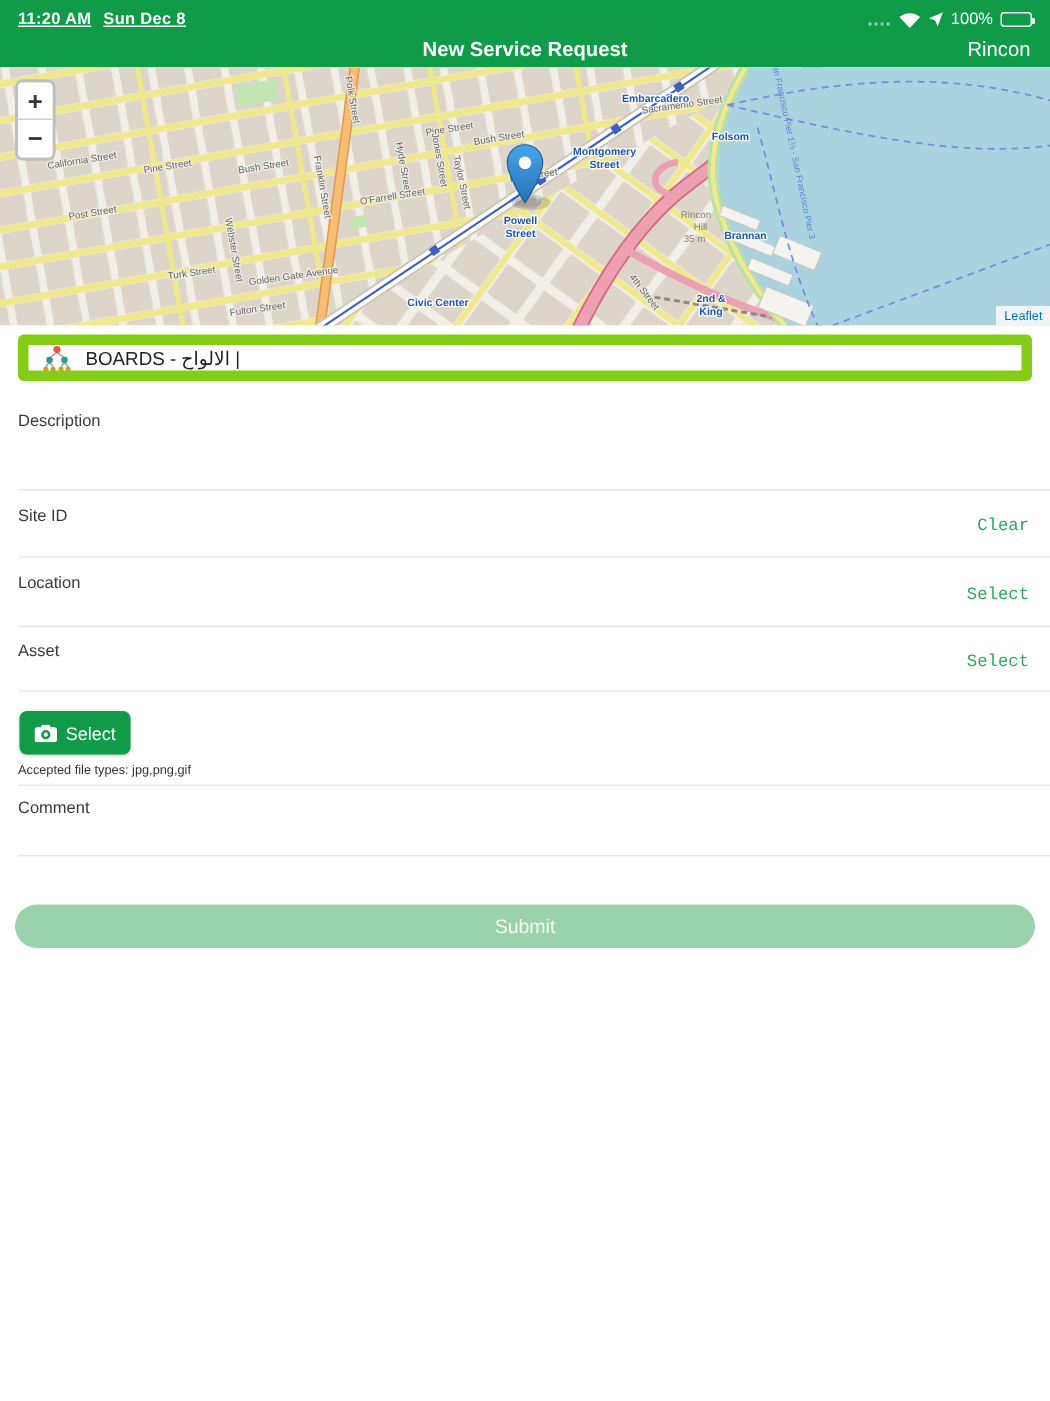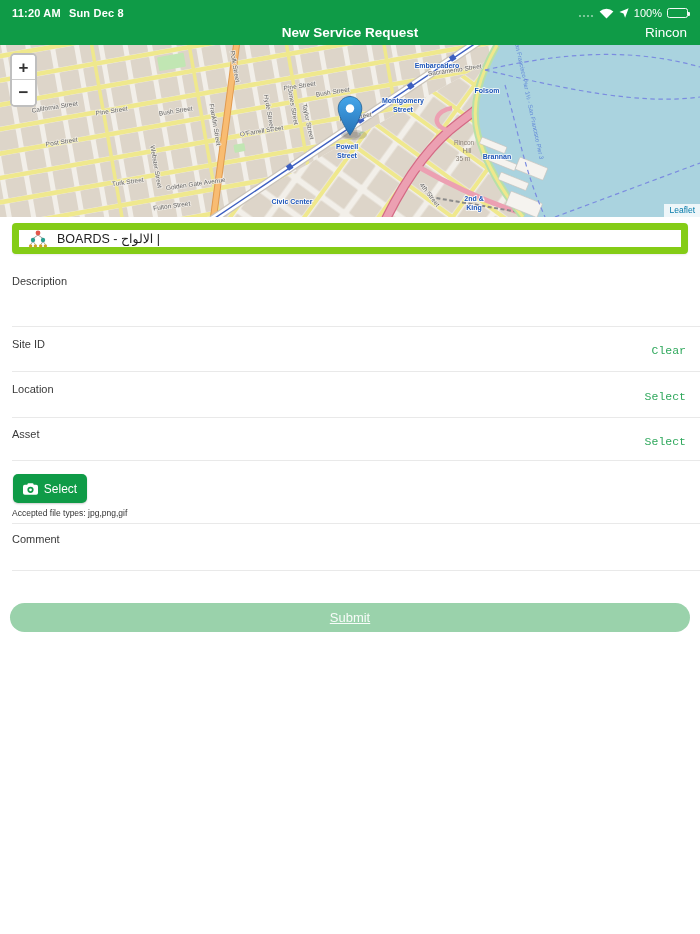--- a/index.html
+++ b/index.html
@@ -7,21 +7,21 @@
     --divider:#e9e9e9; --label:#3a3a3a; --water:#aad3df;
   }
   *{margin:0;padding:0;box-sizing:border-box;}
   html,body{background:#fff;}
   body{font-family:"Liberation Sans",sans-serif;width:700px;height:934px;position:relative;overflow:hidden;}
   .screen{position:absolute;inset:0;width:700px;height:934px;background:#fff;}
 
   
   .header{position:absolute;top:0;left:0;width:700px;height:45px;background:var(--green);color:#fff;}
   .statusbar{position:absolute;top:0;left:0;right:0;height:22px;display:flex;align-items:center;justify-content:space-between;padding:0 12px;font-size:11px;}
-  .sb-left{display:flex;gap:8px;font-weight:bold;letter-spacing:.2px;padding-top:4px;}
+  .sb-left{display:flex;gap:8px;font-weight:bold;letter-spacing:.2px;padding-top:4px;text-decoration:underline;}
   .sb-right{display:flex;align-items:center;gap:5px;padding-top:4px;}
   .sb-right svg{display:block;}
   .battery{width:21px;height:10px;border:1px solid rgba(255,255,255,.95);border-radius:2.5px;padding:1px;position:relative;}
   .battery .fill{width:100%;height:100%;background:#fff;border-radius:1px;}
   .battery:after{content:"";position:absolute;right:-3px;top:2.5px;width:2px;height:4px;background:rgba(255,255,255,.95);border-radius:0 1px 1px 0;}
   .navbar{position:absolute;top:22px;left:0;right:0;height:23px;text-decoration:underline;}
   .nav-title{position:absolute;left:0;right:0;top:3px;text-align:center;font-size:13.5px;font-weight:bold;}
   .close-btn{position:absolute;right:13px;top:3px;background:none;border:none;color:#fff;font-size:13.5px;font-family:inherit;cursor:pointer;}
 
   
@@ -39,21 +39,21 @@
 
   
   .category-card{position:absolute;top:223px;left:12px;right:12px;height:31px;border:7px solid #84cc16;border-radius:4px;background:#fff;box-shadow:0 1px 2px rgba(0,0,0,.08);display:flex;align-items:center;gap:9px;padding:0 9px;cursor:pointer;}
   .category-label{font-size:12.5px;color:#222;}
   .field-label{position:absolute;left:12px;font-size:11px;color:var(--label);}
   .divider{position:absolute;left:12px;right:0;height:1px;background:var(--divider);}
   .action-link{position:absolute;right:14px;background:none;border:none;color:var(--green-link);font-size:11.5px;font-family:Liberation Mono, monospace;cursor:pointer;}
   .input-area{position:absolute;left:12px;right:12px;background:transparent;}
   .photo-btn{position:absolute;top:474px;left:13px;width:74px;height:29px;background:var(--green);border:none;border-radius:5px;color:#fff;font-size:12px;font-family:inherit;display:flex;align-items:center;justify-content:center;gap:6px;cursor:pointer;box-shadow:0 1px 2px rgba(0,0,0,.2);}
   .hint{position:absolute;top:508px;left:12px;font-size:8.5px;color:#333;}
-  .submit-btn{position:absolute;top:603px;left:10px;right:10px;height:29px;border:none;border-radius:15px;background:var(--submit-disabled);color:rgba(255,255,255,.92);font-size:13px;font-family:inherit;cursor:default;text-decoration:underline;}
+  .submit-btn{position:absolute;top:603px;left:10px;right:10px;height:29px;border:none;border-radius:15px;background:var(--submit-disabled);color:rgba(255,255,255,.92);font-size:13px;font-family:inherit;cursor:default;}
 </style>
 </head>
 <body>
 
 <div class="screen">
 
   <div class="header">
     <div class="statusbar">
       <div class="sb-left">
         <span>11:20 AM</span>

